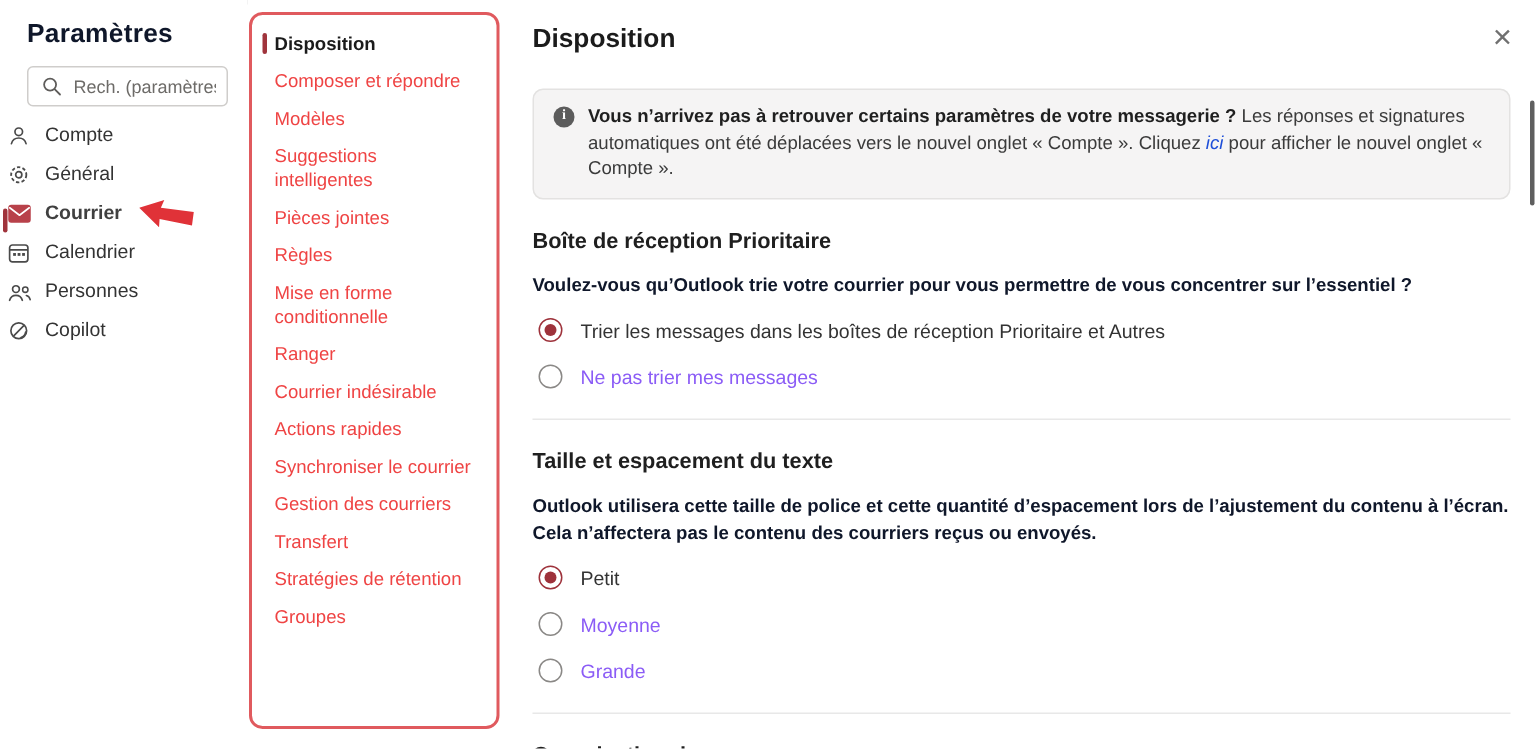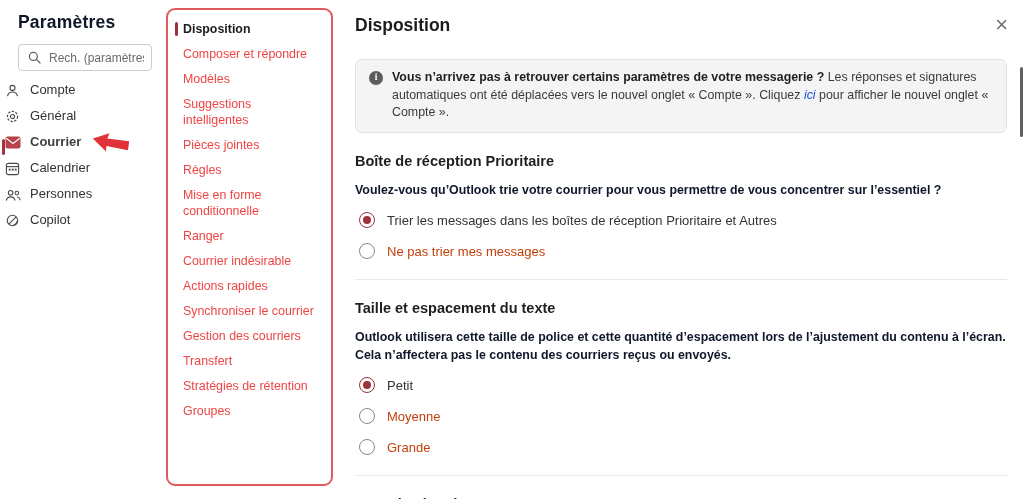--- a/index.html
+++ b/index.html
@@ -42,21 +42,21 @@
   .banner { margin-top:23px; background:#f5f4f4; border:1px solid #e3e2e1; border-radius:7px; padding:9px 13px 10px 13px; display:flex; gap:9px; font-size:12.4px; line-height:17.5px; color:#3b3b3b; }
   .info-icon { flex:none; width:14px; height:14px; margin-top:2px; border-radius:50%; background:#5c5c5c; color:#fff; font-size:9.5px; font-weight:700; display:flex; align-items:center; justify-content:center; font-family:"Liberation Serif",serif; }
   .banner b { color:#1f1f1f; }
   .banner .link { color:#1d4ed8; cursor:pointer;font-style:italic; }
   h2.section { margin-top:20px; font-size:14.5px; font-weight:700; color:#1f1f1f; }
   .question { margin-top:13px; font-size:12.4px; font-weight:700; color:#0f172a; line-height:17.5px; }
   .radio-row { margin-top:11px; display:flex; align-items:center; gap:12px; padding-left:4px; cursor:pointer; height:20px; }
   .radio { flex:none; width:16px; height:16px; border-radius:50%; border:1px solid #8a8886; background:#fff; display:flex; align-items:center; justify-content:center; }
   .radio-row.selected .radio { border:1.5px solid #9e323b; }
   .radio-row.selected .radio .dot { width:8px; height:8px; border-radius:50%; background:#9e323b; }
-  .radio-lbl { font-size:13px; color:#c2410c; }
+  .radio-lbl { font-size:13px; color:#8b5cf6; }
   .radio-row.selected .radio-lbl { color:#333; }
   .divider { height:1px; background:#e8e8e8; margin-top:18px; }
 
   
   .scroll-thumb { position:absolute; right:1px; top:67px; width:3px; height:70px; background:#5f5f5f; border-radius:2px; cursor:pointer; }
 
   svg { display:block; }
 </style>
 </head>
 <body>

